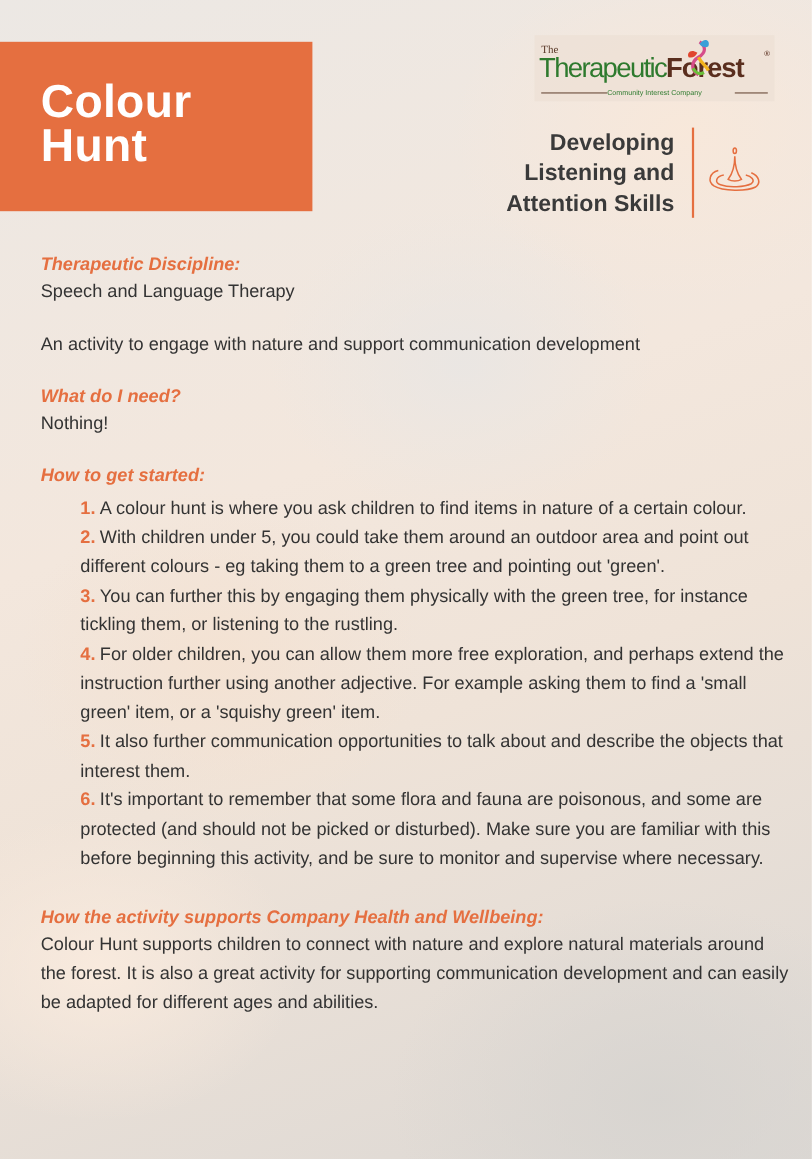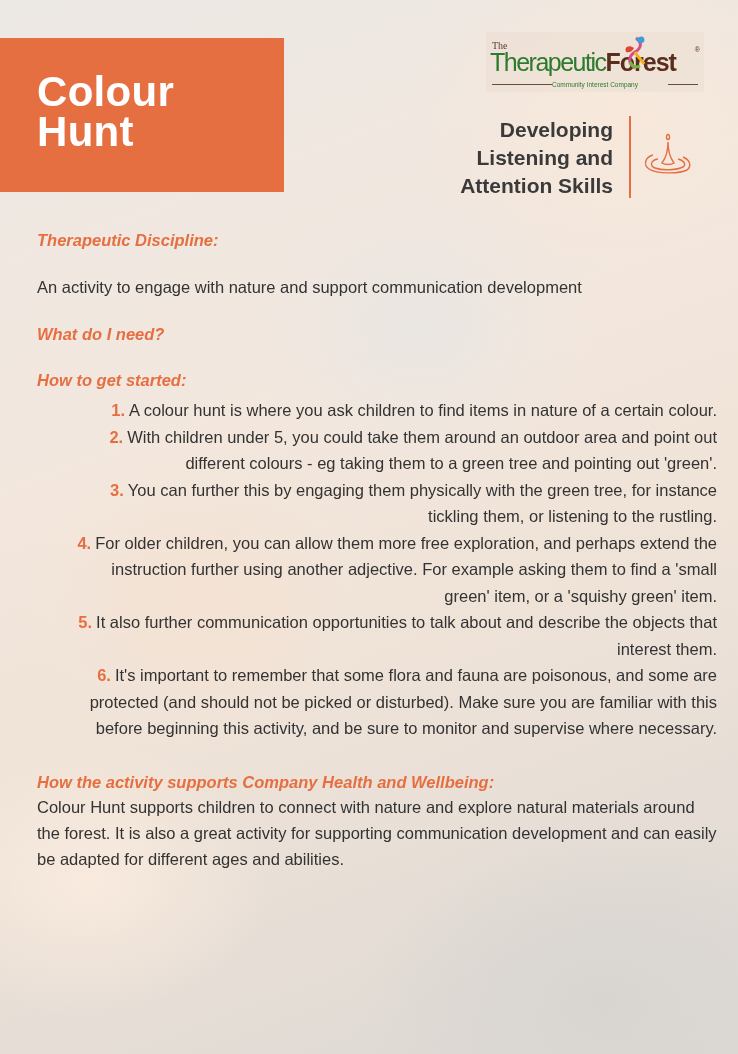--- a/index.html
+++ b/index.html
@@ -38,21 +38,21 @@
   .skill {
     position:absolute; right:125px; top:116px; text-align:right;
     font-size:21px; font-weight:bold; line-height:28px; color:#3a3a3a;margin-left:28px;
   }
   .vline { position:absolute; left:629px; top:116px; width:1.5px; height:82px; background:#e56f40; }
   .drop-icon { position:absolute; left:643px; top:133px; width:50px; height:45px; }
   .content { position:absolute; left:37px; top:228px; width:680px; font-size:16.5px; color:#333; }
   .section { margin-bottom:22px; }
   .label { color:#e56f40; font-weight:bold; font-size:16.5px; line-height:24px;font-style:italic; }
   .body-text { line-height:26px; }
-  ol.steps { list-style:none; padding:0; margin:5px 0 0 36px;text-align:right; }
+  ol.steps { list-style:none; padding:0; margin:5px 0 0 36px; }
   ol.steps li { line-height:26.5px; }
   ol.steps .num { color:#e56f40; font-weight:bold; margin-right:4px; }
 </style>
 </head>
 <body>
 
 <div class="title-block">
   <div class="title">
     <div>Colour</div>
     <div>Hunt</div>
@@ -86,26 +86,28 @@
     <ellipse cx="25" cy="4" rx="1.5" ry="2.5"></ellipse>
     <path d="M25 9 C25 18 22 26 19 30 C22 32 28 32 31 30 C28 26 25 18 25 9Z"></path>
     <path d="M15 26 C8 27 6 33 12 35 C20 38 34 37 40 34 C44 31 40 27 35 26"></path>
     <path d="M10 22 C2 24 0 32 6 36 C14 41 36 41 44 37 C49 33 47 27 40 24"></path>
   </g>
 </svg>
 
 <div class="content">
   <div class="section">
     <div class="label">Therapeutic Discipline:</div>
+    <div class="body-text">Speech and Language Therapy</div>
   </div>
   <div class="section">
     <div class="body-text">An activity to engage with nature and support communication development</div>
   </div>
   <div class="section">
     <div class="label">What do I need?</div>
+    <div class="body-text">Nothing!</div>
   </div>
   <div class="section" style="margin-bottom:28px">
     <div class="label">How to get started:</div>
     <ol class="steps">
       <li><span class="num">1.</span><span>A colour hunt is where you ask children to find items in nature of a certain colour.</span></li>
       <li><span class="num">2.</span><span>With children under 5, you could take them around an outdoor area and point out different colours - eg taking them to a green tree and pointing out 'green'.</span></li>
       <li><span class="num">3.</span><span>You can further this by engaging them physically with the green tree, for instance tickling them, or listening to the rustling.</span></li>
       <li><span class="num">4.</span><span>For older children, you can allow them more free exploration, and perhaps extend the instruction further using another adjective. For example asking them to find a 'small green' item, or a 'squishy green' item.</span></li>
       <li><span class="num">5.</span><span>It also further communication opportunities to talk about and describe the objects that interest them.</span></li>
       <li><span class="num">6.</span><span>It's important to remember that some flora and fauna are poisonous, and some are protected (and should not be picked or disturbed). Make sure you are familiar with this before beginning this activity, and be sure to monitor and supervise where necessary.</span></li>

